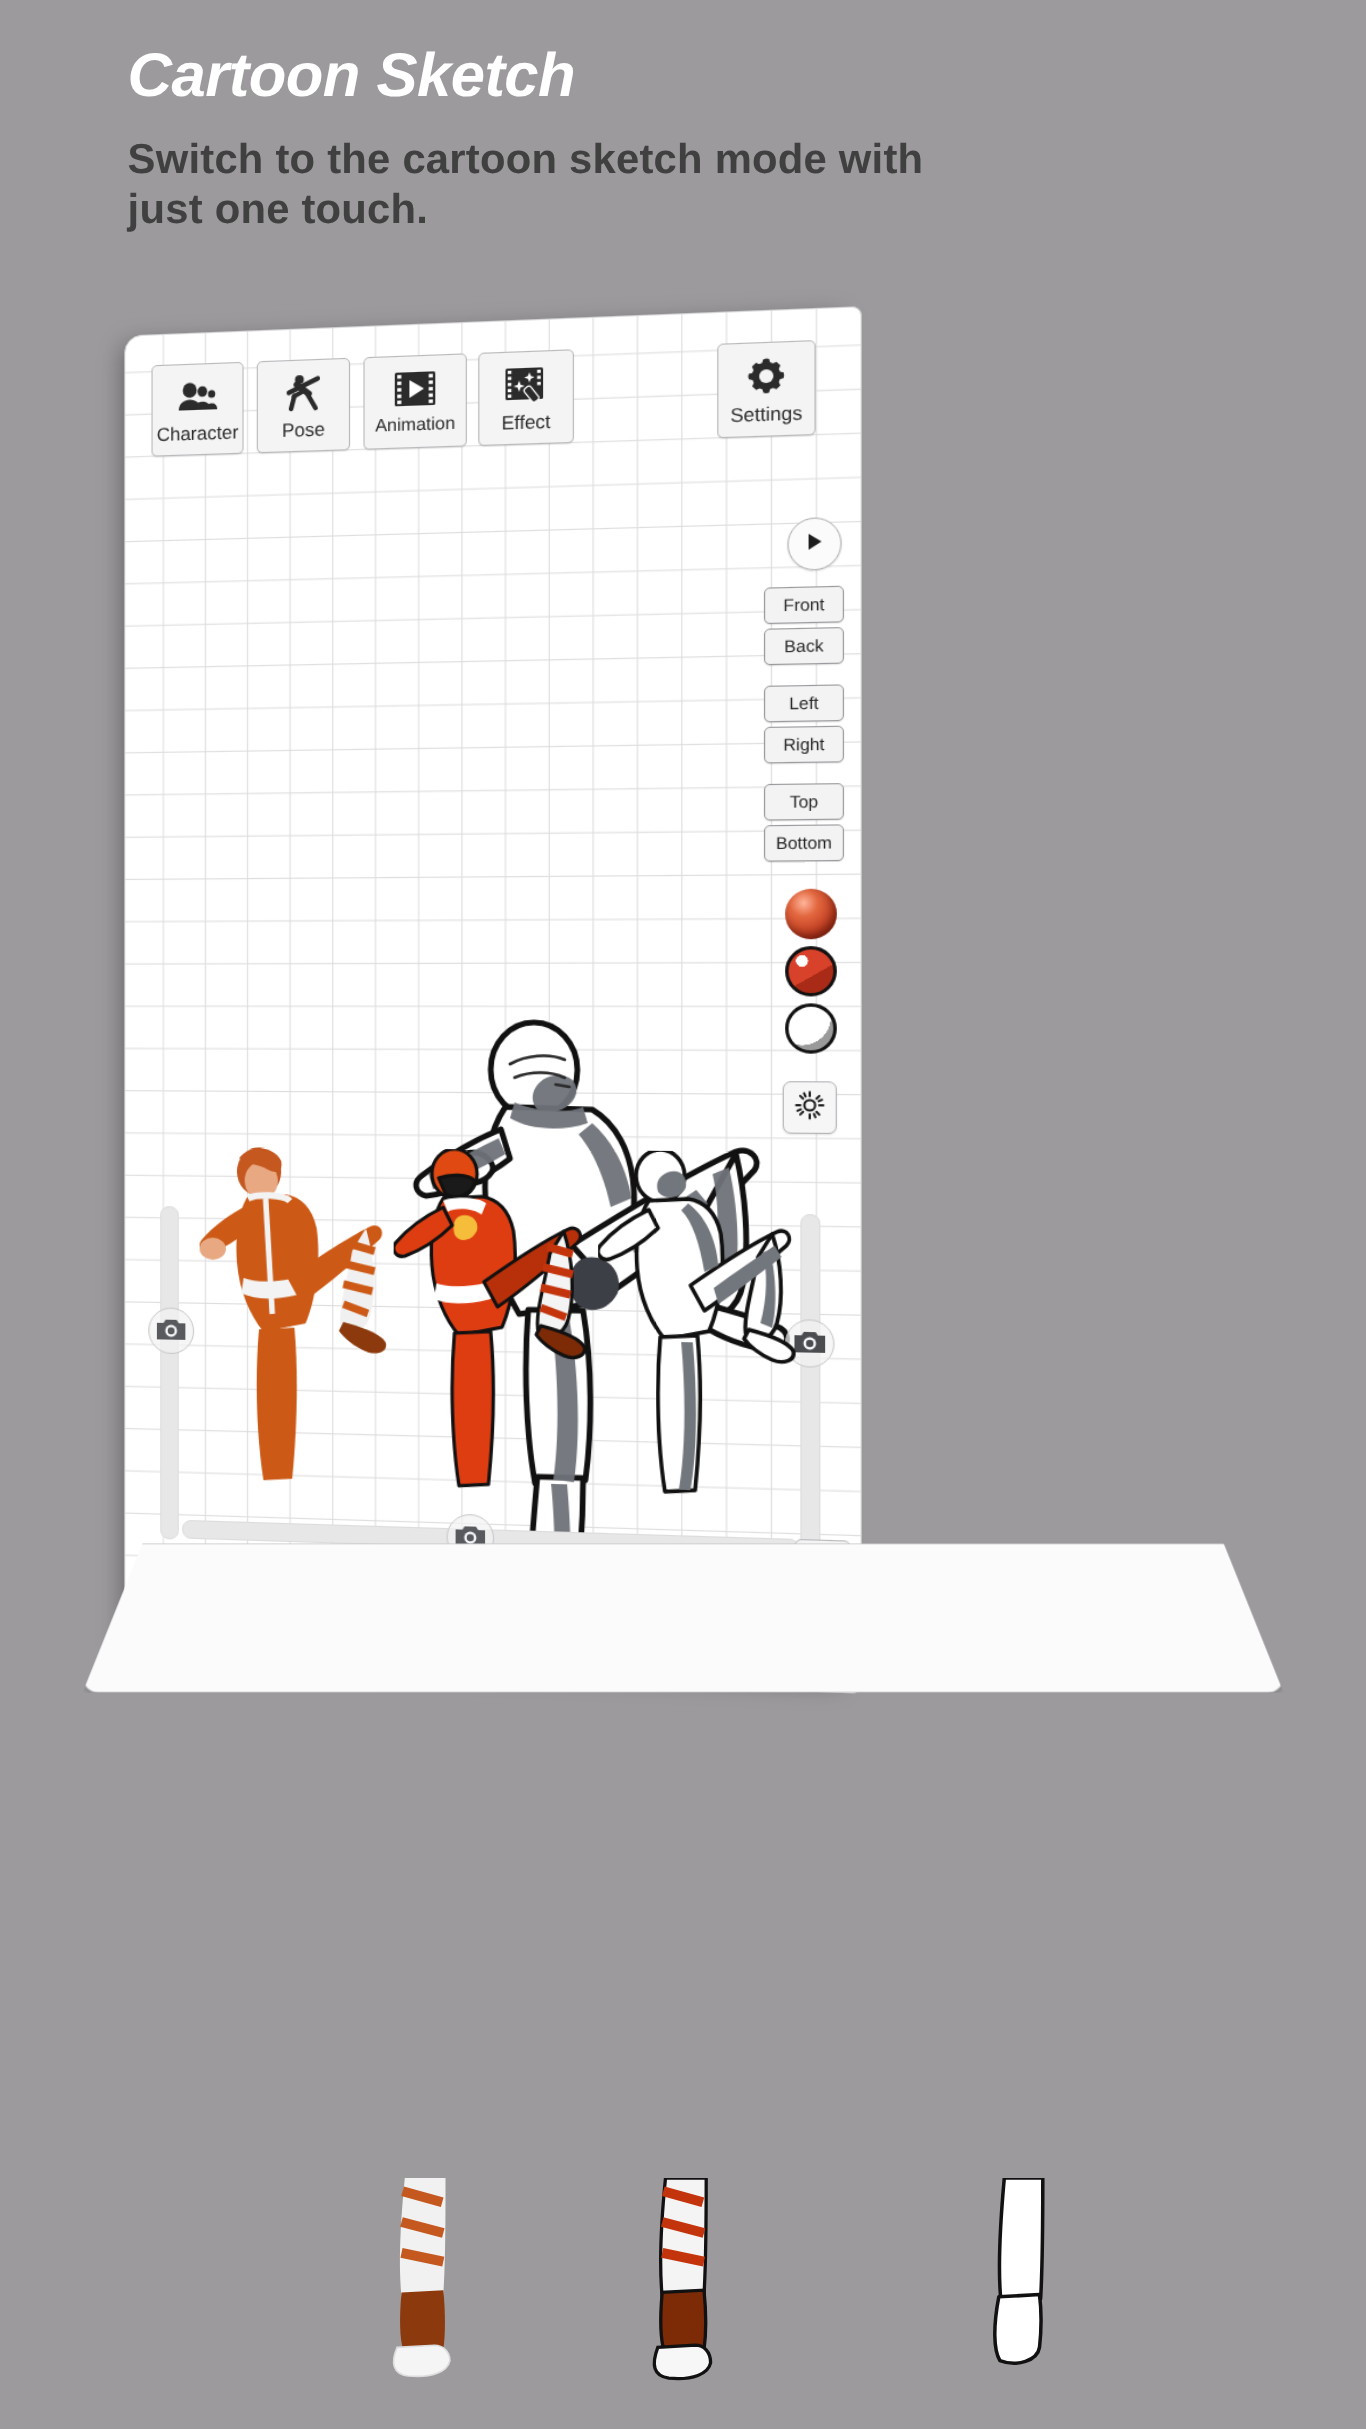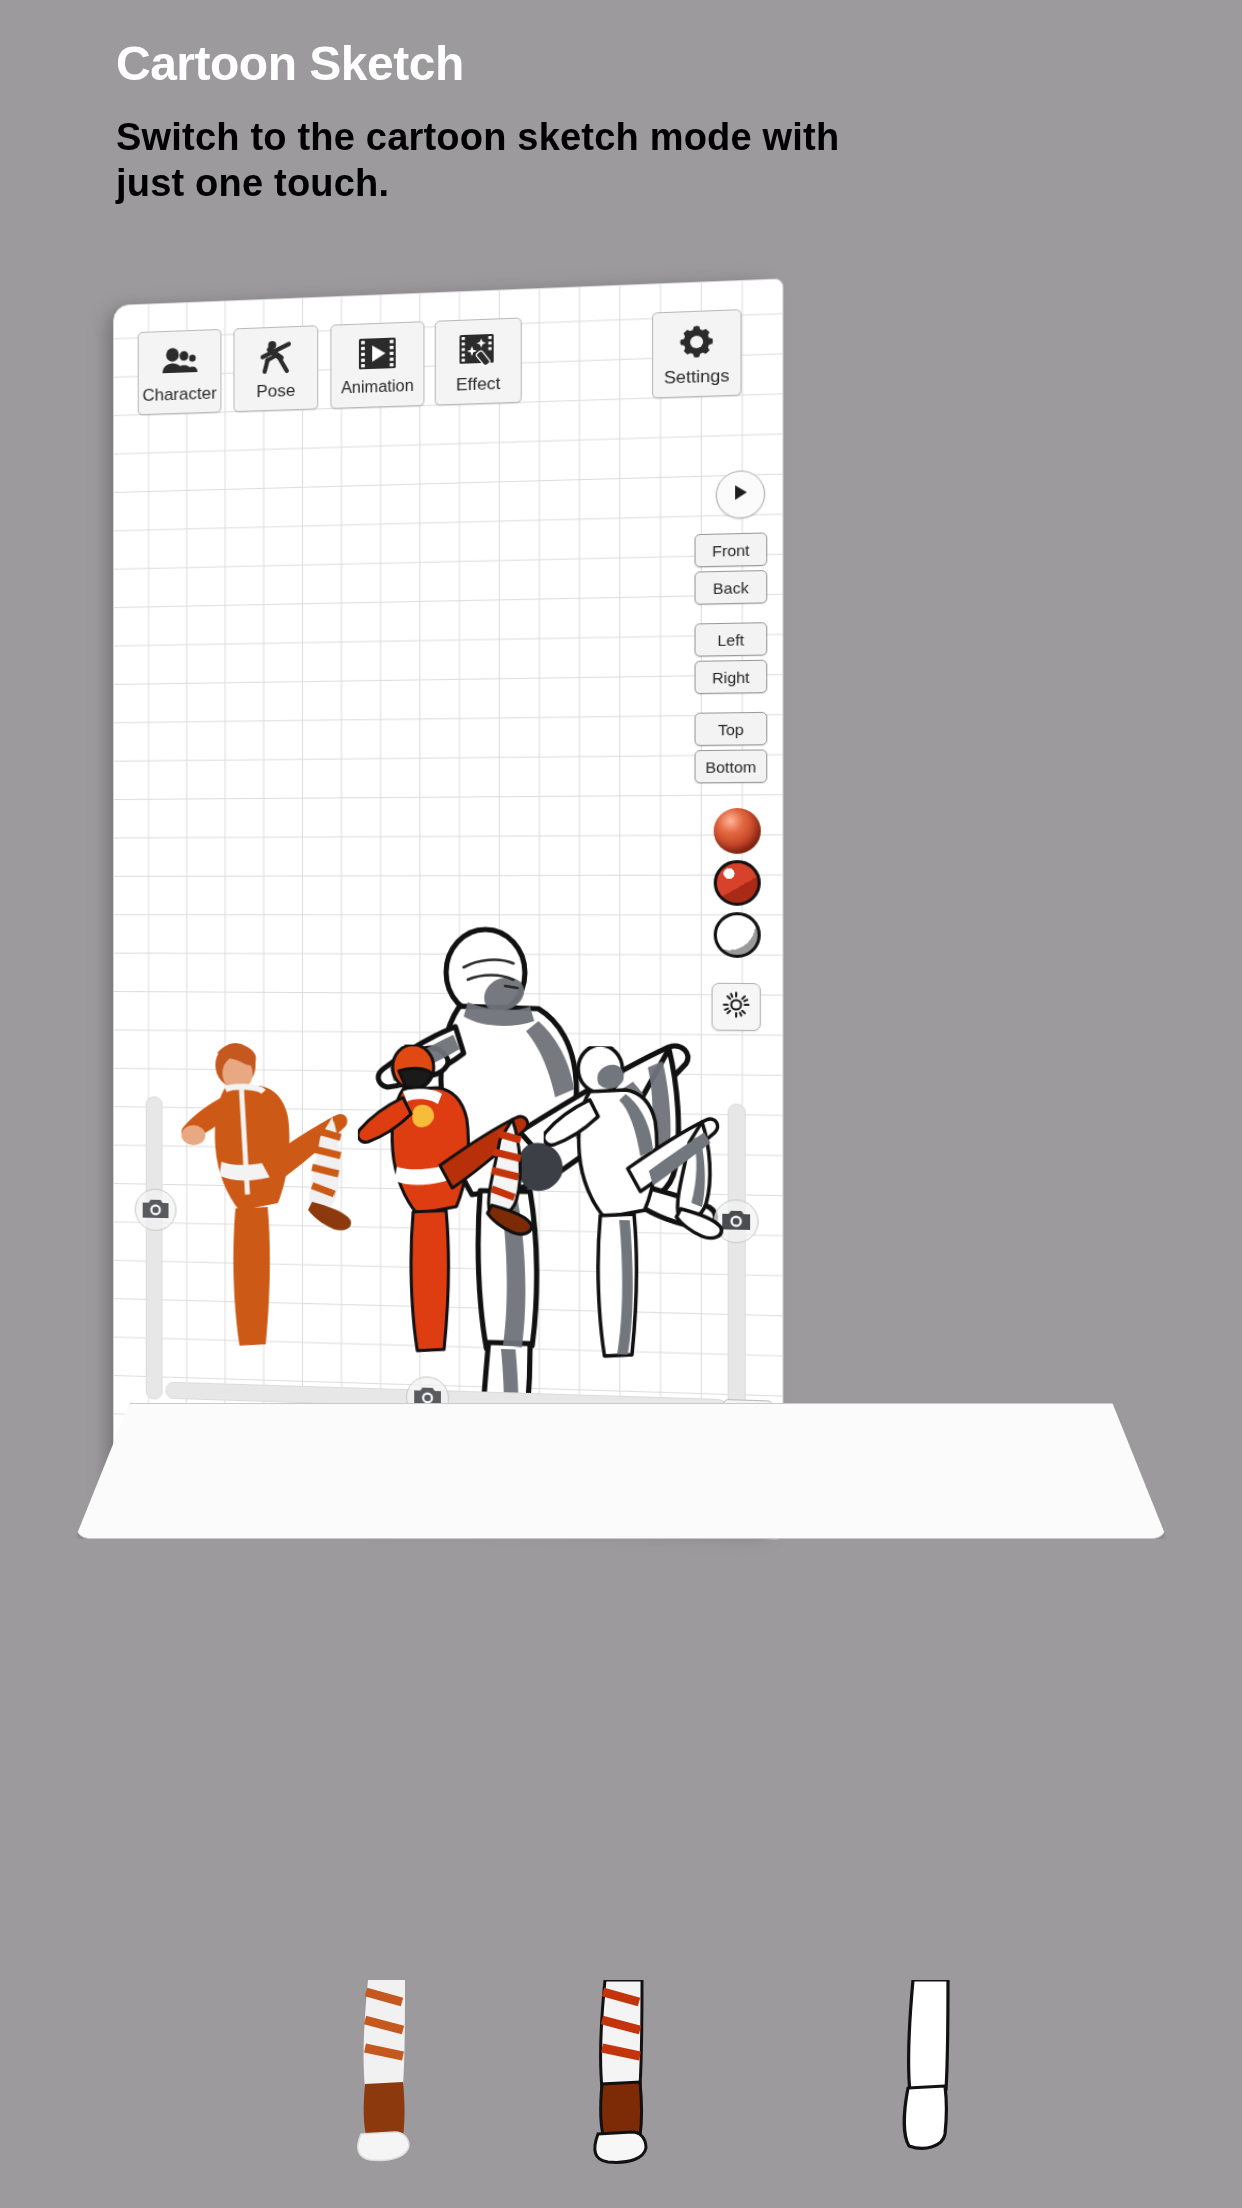--- a/index.html
+++ b/index.html
@@ -6,22 +6,22 @@
   body{
     width:1242px;height:2208px;
     background:#9c9a9d;
     font-family:"Liberation Sans", sans-serif;
     overflow:hidden;position:relative;
   }
 
   
   .promo{position:absolute;left:116px;top:40px;width:760px;}
   .promo-title{
-    font-size:48px;font-weight:bold;color:#ffffff;
-    letter-spacing:-0.5px;line-height:1.0;margin:0 0 26px 0;
+    font-size:56px;font-weight:bold;color:#ffffff;
+    letter-spacing:-0.5px;line-height:1.0;margin:0 0 26px 0;font-style:italic;
   }
   .promo-sub{
     font-size:38px;font-weight:bold;color:#e8f07a;
     line-height:1.22;margin:0;letter-spacing:0.2px;
   }
 
   
   .device{
     position:absolute;left:113px;top:305px;width:650px;height:1208px;
     transform:perspective(2400px) rotateY(-9deg);
@@ -141,21 +141,21 @@
   .thumb.t0{left:40px;}.thumb.t1{left:215px;}.thumb.t2{left:395px;}
 
   
   .legsOut{position:absolute;left:113px;top:1980px;width:1090px;height:230px;}
 </style>
 </head>
 <body style="background: rgb(156, 154, 157);">
 
 <div class="promo">
   <h1 class="promo-title" style="color: rgb(255, 255, 255);">Cartoon Sketch</h1>
-  <p class="promo-sub" style="color: #000000;">Switch to the cartoon sketch mode with just one touch.</p>
+  <p class="promo-sub" style="color: #404040;">Switch to the cartoon sketch mode with just one touch.</p>
 </div>
 
 <div class="device">
   <div class="screen">
     <div class="grid"></div>
 
     <div class="toolbar">
 
       <div class="tbtn b0">
         <span class="ico">

